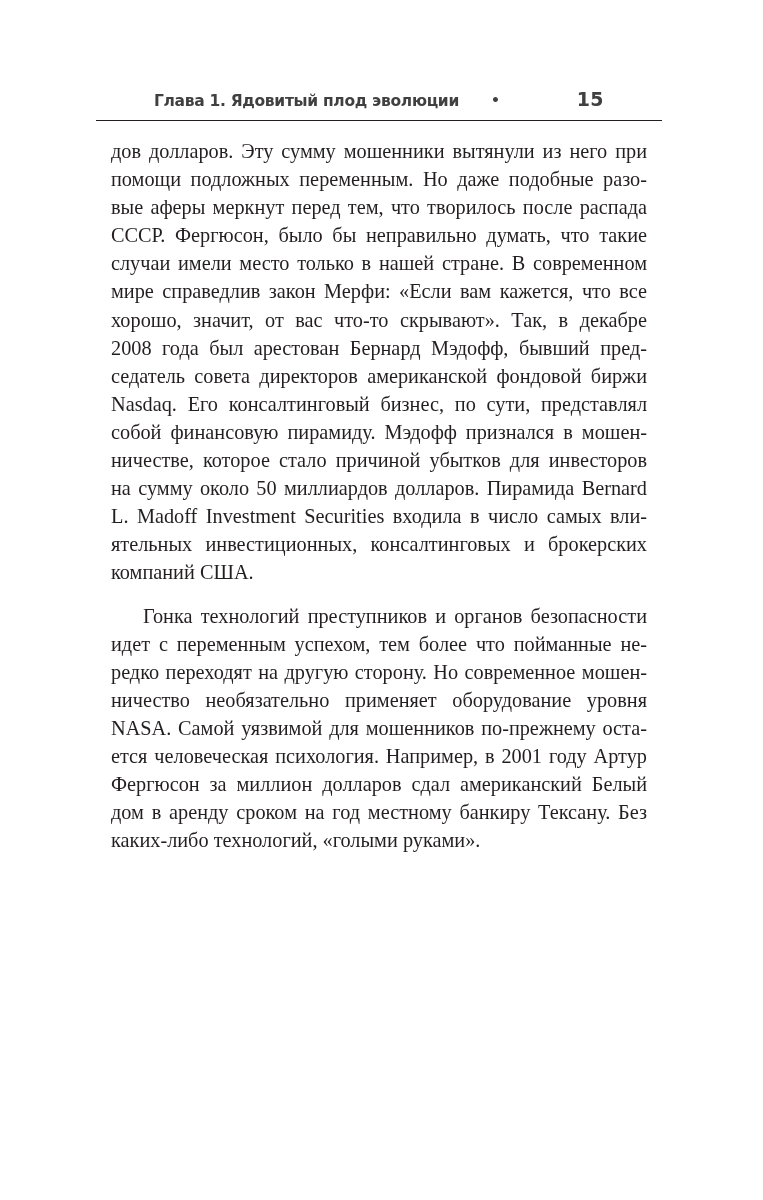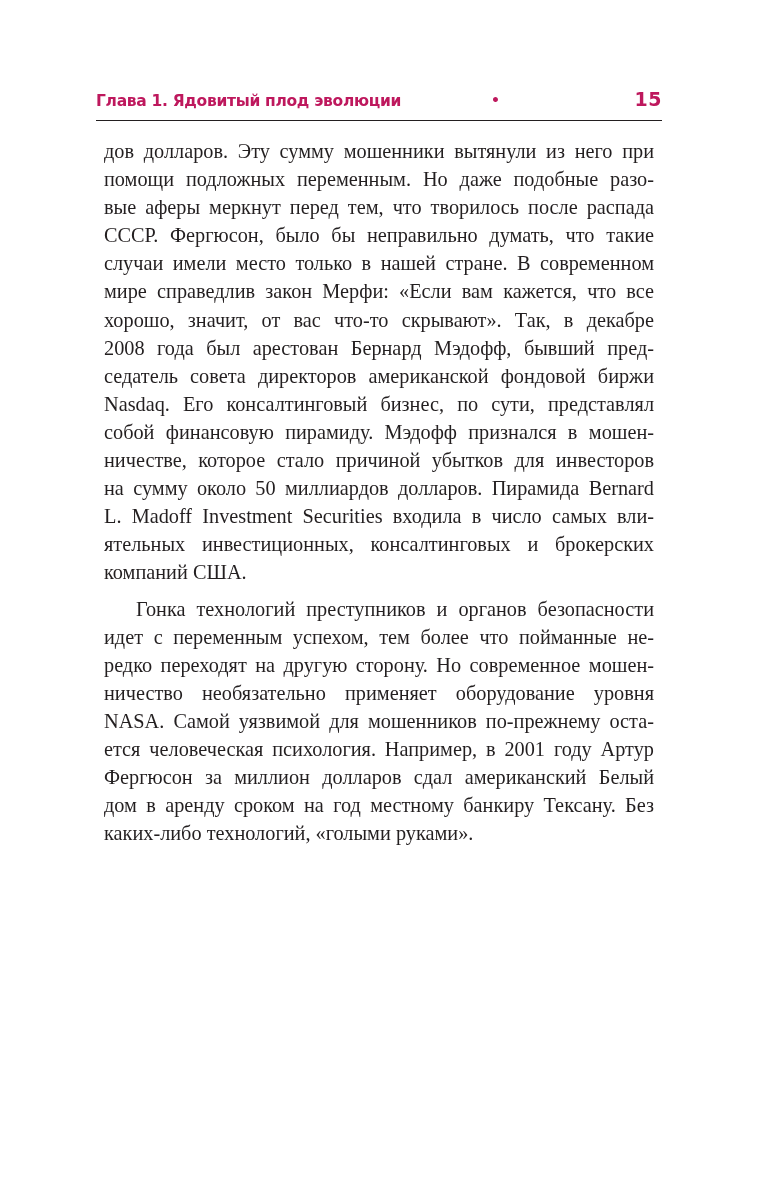--- a/index.html
+++ b/index.html
@@ -15,29 +15,29 @@
       color: #231f20;
     }
     .page {
       position: absolute;
       left: 96px;
       top: 88px;
       width: 566px;
     }
     .running-head {
       display: flex;
-      justify-content: space-between;
+      justify-content: center;
       align-items: baseline;
       height: 32px;
       border-bottom: 1.5px solid #231f20;
       font-family: "DejaVu Sans", sans-serif;
       font-weight: bold;
       font-size: 15.5px;
       letter-spacing: -0.3px;
-      color: #be185d;
+      color: #404040;
     }
     .rh-title {
       padding-top: 2px;
     }
     .rh-bullet {
       margin-left: 32px;
       margin-right: 30px;
       font-size: 14px;
       position: relative;
       top: -1px;
@@ -48,21 +48,21 @@
       margin-left: 47px;
     }
     .body-text {
       margin-top: 16px;
       font-family: "Liberation Serif", serif;
       font-size: 20.3px;
       line-height: 28.1px;
       color: #231f20;
     }
     .para {
-      margin: 8px;
+      margin: 15px;
       text-align: justify;
       text-align-last: left;
     }
     .line {
       display: block;
       text-align: justify;
       text-align-last: justify;
       white-space: nowrap;
       height: 28.1px;
     }

